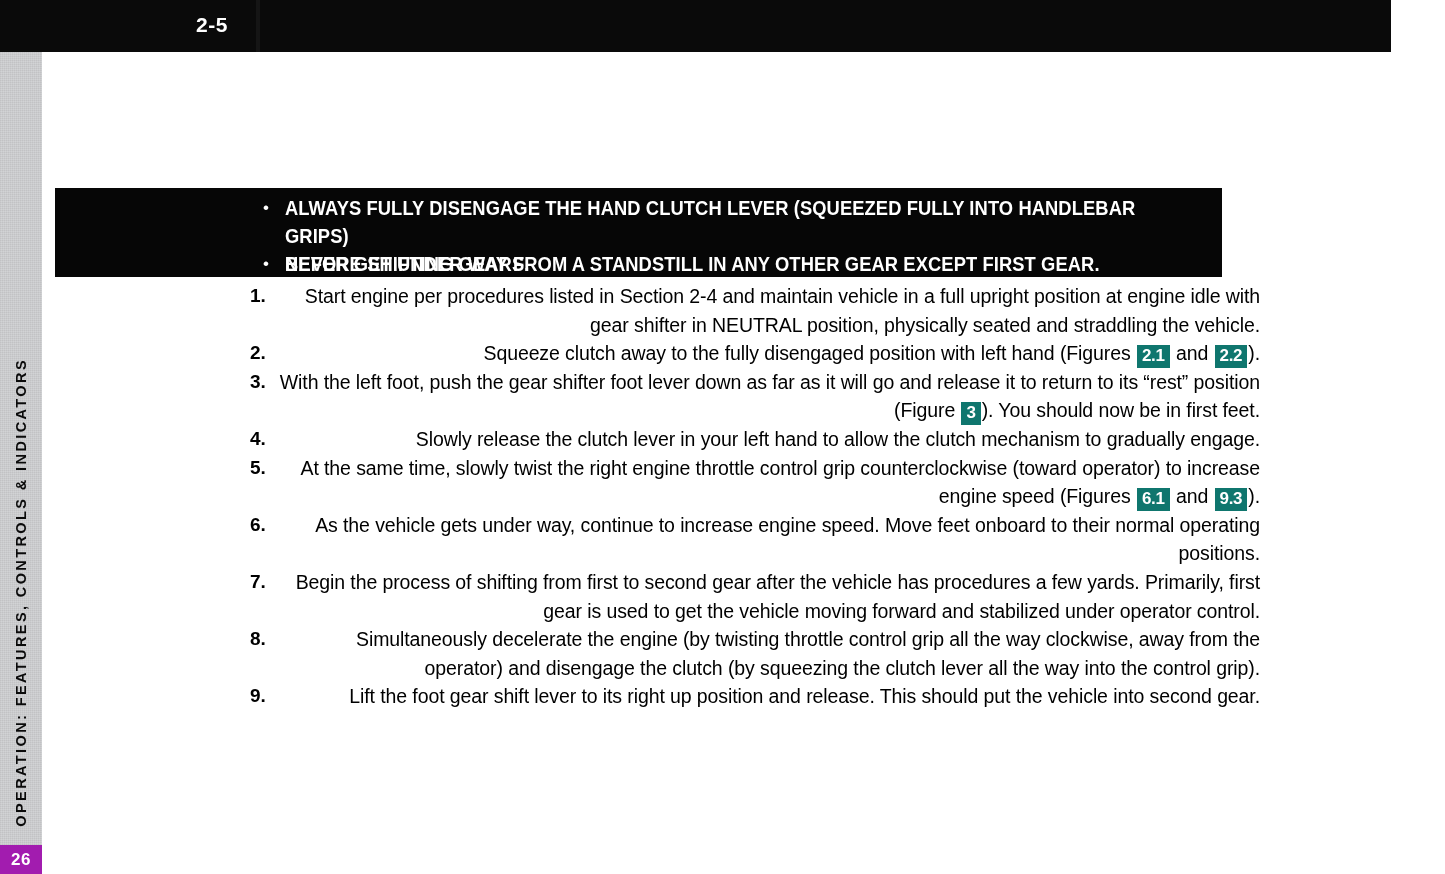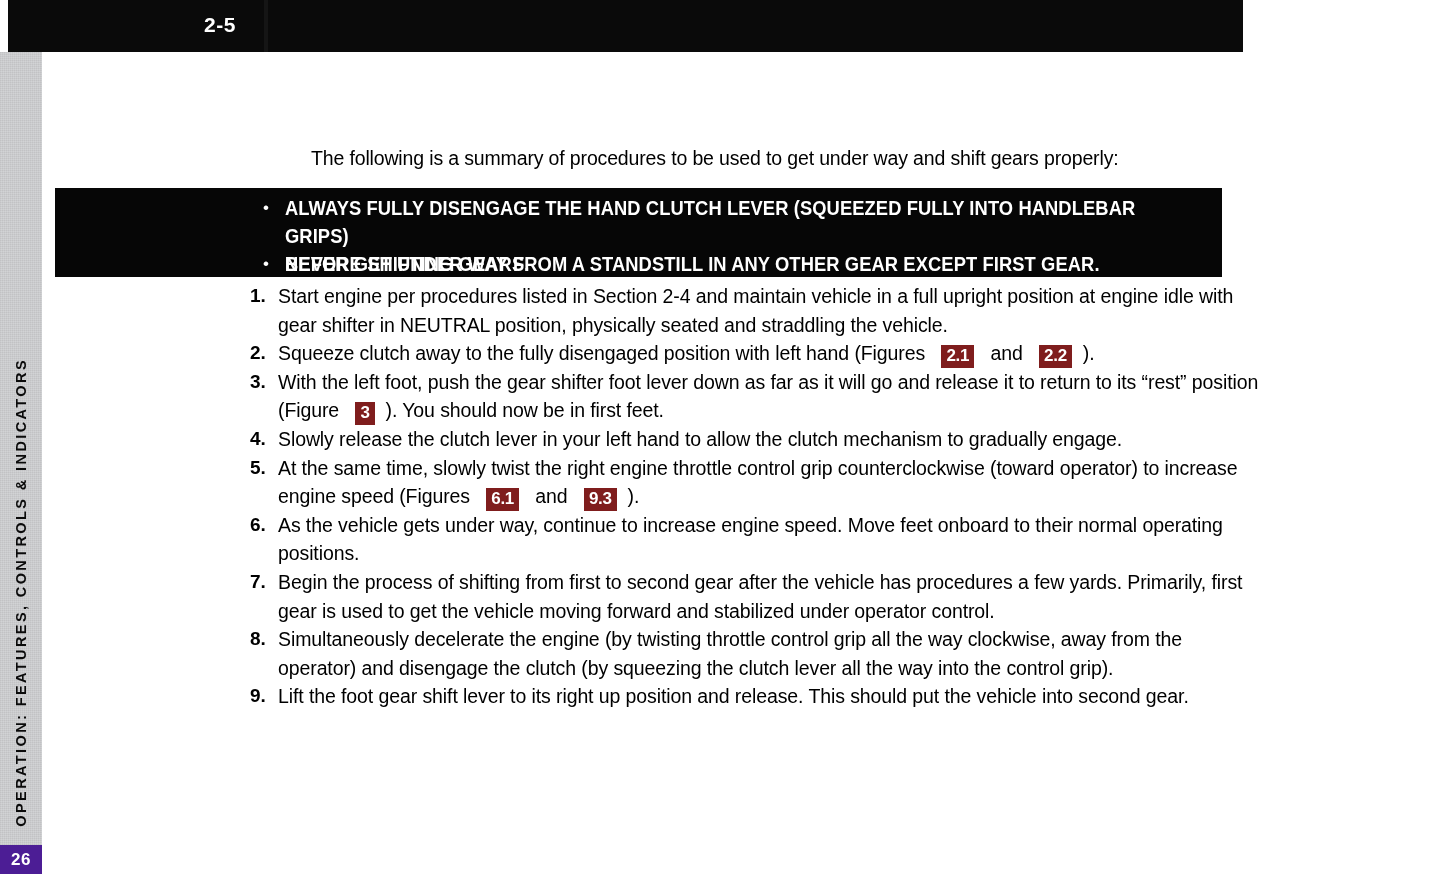--- a/index.html
+++ b/index.html
@@ -12,23 +12,23 @@
     height: 874px;
     position: relative;
     overflow: hidden;
     font-family: "Liberation Sans", sans-serif;
     color: #000000;
   }
 
   
   .header-bar {
     position: absolute;
-    left: 8px;
+    left: 0;
     top: 0;
-    width: 1235px;
+    width: 1391px;
     height: 52px;
     background: #0a0a0a;
   }
   .header-section-num {
     position: absolute;
     left: 196px;
     top: 13px;
     font-size: 21px;
     font-weight: bold;
     letter-spacing: 0.5px;
@@ -86,21 +86,21 @@
     white-space: nowrap;
   }
 
   
   .page-number-box {
     position: absolute;
     left: 0;
     top: 845px;
     width: 42px;
     height: 29px;
-    background: #4c1d95;
+    background: #a21caf;
     display: flex;
     align-items: center;
     justify-content: center;
   }
   .page-number-box span {
     color: #ffffff;
     font-size: 17px;
     font-weight: bold;
     letter-spacing: 0.5px;
   }
@@ -174,30 +174,31 @@
     font-size: 19px;
     font-weight: bold;
     line-height: 28.6px;
     text-align: left;
   }
   .proc-text {
     flex: 1 1 auto;
     font-size: 19.5px;
     line-height: 28.6px;
     letter-spacing: -0.1px;
+    text-align: right;
   }
   .fig-badge {
     display: inline-block;
-    background: #7f1d1d;
+    background: #0f766e;
     color: #ffffff;
     font-size: 17px;
     font-weight: bold;
     line-height: 20px;
     padding: 1px 5px 2px 5px;
-    margin: 0 11px;
+    margin: 0 1px;
     letter-spacing: -0.3px;
     position: relative;
     top: 1px;
   }
 </style>
 </head>
 <body>
 
 <div class="header-bar">
   <div class="header-section-num">2-5</div>
@@ -209,21 +210,20 @@
     <span>OPERATION: FEATURES, CONTROLS &amp; INDICATORS</span>
   </div>
 </div>
 
 <div class="page-number-box">
   <span>26</span>
 </div>
 
 <div class="content">
 
-  <div class="intro-line">The following is a summary of procedures to be used to get under way and shift gears properly:</div>
 
   <div class="warning-box">
     <div class="warning-item warning-item-1">
       <div class="bullet">•</div>
       <div class="wtext">ALWAYS FULLY DISENGAGE THE HAND CLUTCH LEVER (SQUEEZED FULLY INTO HANDLEBAR GRIPS)
 BEFORE SHIFTING GEARS.</div>
     </div>
     <div class="warning-item warning-item-2">
       <div class="bullet">•</div>
       <div class="wtext">NEVER GET UNDER WAY FROM A STANDSTILL IN ANY OTHER GEAR EXCEPT FIRST GEAR.</div>

